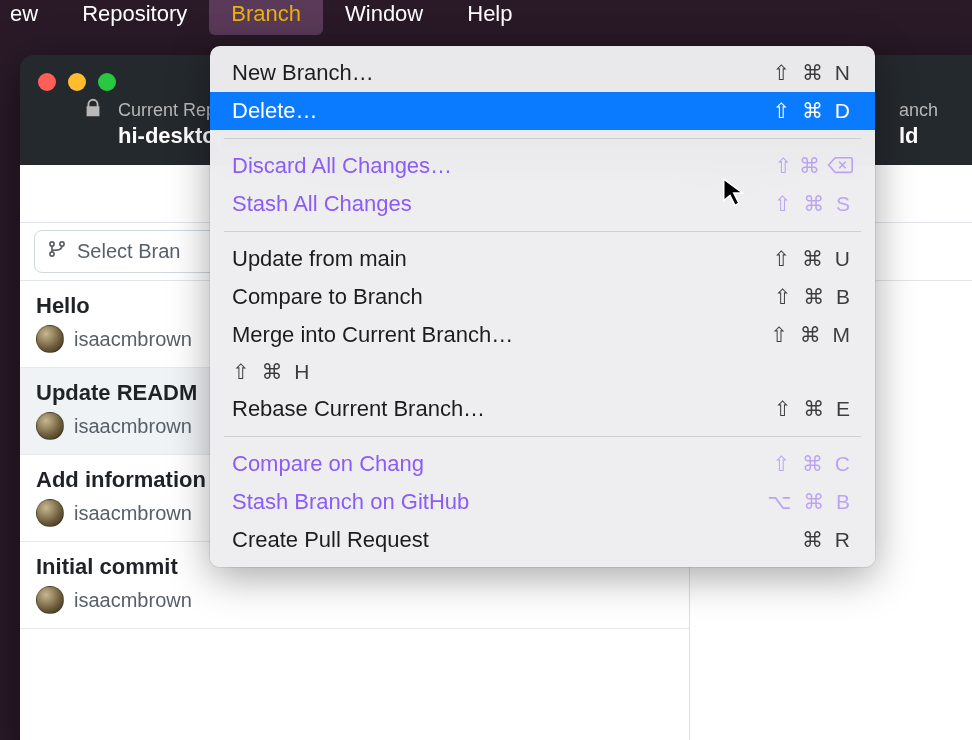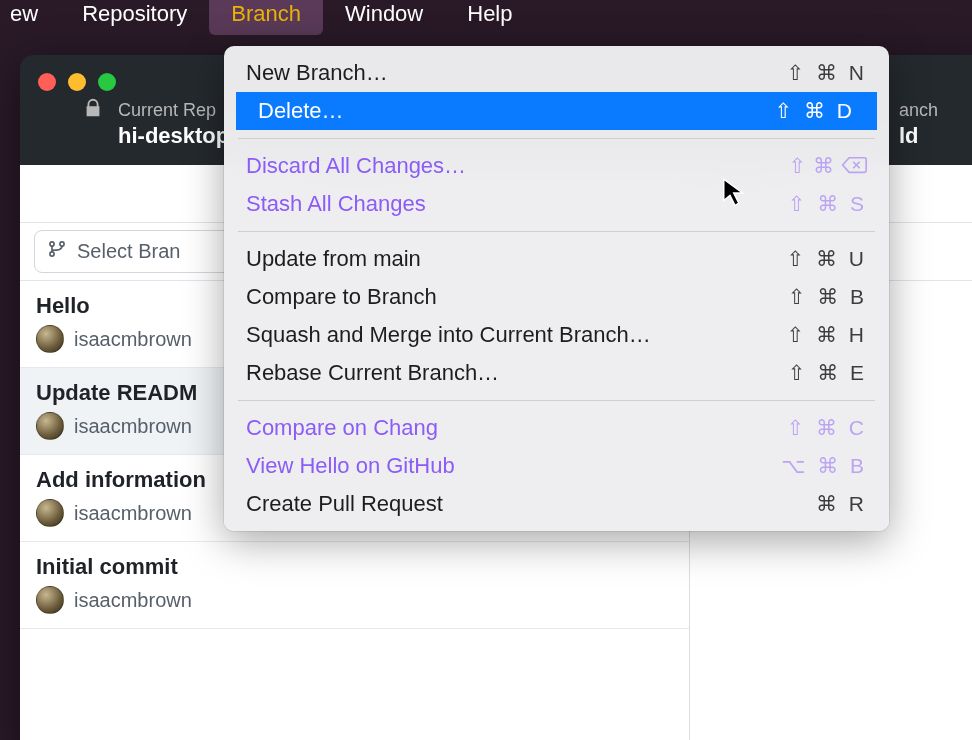--- a/index.html
+++ b/index.html
@@ -42,23 +42,23 @@
   .commit-item.selected { background:#f0f3f6; }
   .commit-title { font-size:22px; font-weight:700; color:#1f2328; margin-bottom:6px; }
   .commit-meta { display:flex; align-items:center; gap:10px; font-size:20px; color:#57606a; }
   .avatar { width:28px; height:28px; border-radius:50%; background: radial-gradient(circle at 35% 30%, #c8b890 0%, #6b5a3a 60%, #2a2a1a 100%); border:1px solid rgba(0,0,0,0.2);}
 
   .file-header { height:58px; border-bottom:1px solid #e1e4e8; display:flex; align-items:center; padding:0 18px; font-size:22px; font-weight:600; color:#1f2328;}
   .file-sub { height:58px; border-bottom:1px solid #e1e4e8; display:flex; align-items:center; padding:0 18px; font-size:20px; gap:12px; color:#57606a;}
   .commit-node svg { width:18px; height:18px; }
 
   
-  .dropdown { position: absolute; top: 46px; left: 224px; width: 665px; background: rgba(238,238,240,0.98); backdrop-filter: blur(20px); border-radius: 10px; box-shadow: 0 10px 40px rgba(0,0,0,0.35), 0 0 0 1px rgba(0,0,0,0.08); padding: 8px 0; z-index: 100; }
+  .dropdown { position: absolute; top: 46px; left: 210px; width: 665px; background: rgba(238,238,240,0.98); backdrop-filter: blur(20px); border-radius: 10px; box-shadow: 0 10px 40px rgba(0,0,0,0.35), 0 0 0 1px rgba(0,0,0,0.08); padding: 8px 0; z-index: 100; }
   .dd-item { display:flex; align-items:center; justify-content:space-between; padding: 6px 22px; font-size: 22px; color:#1d1d1f; }
-  .dd-item.highlight { background:#0a7aff; color:#fff; margin:0 12px; }
+  .dd-item.highlight { background:#0a7aff; color:#fff; margin:0 0px; }
   .dd-item.disabled { color:#8b5cf6; }
   .dd-sep { height:1px; background:#cfcfcf; margin: 8px 14px; }
   .dd-short { display:flex; gap:4px; font-size:21px; letter-spacing:3px; opacity:0.85;}
   .dd-item.disabled .dd-short { opacity:0.5; }
   .dd-item.highlight .dd-short { color:#fff; opacity:1;}
   .backspace-icon { display:inline-flex; }
   .backspace-icon svg { width:26px; height:22px; }
 
   
   .cursor { position:absolute; top:178px; left:722px; z-index:200; }
@@ -203,34 +203,37 @@
     <div class="dd-sep"></div>
     <div class="dd-item">
       <span>Update from main</span>
       <span class="dd-short">⇧ ⌘ U</span>
     </div>
     <div class="dd-item">
       <span>Compare to Branch</span>
       <span class="dd-short">⇧ ⌘ B</span>
     </div>
     <div class="dd-item">
-      <span>Squash and Merge into Current Branch…</span>
+      <span>Merge into Current Branch…</span>
+      <span class="dd-short">⇧ ⌘ M</span>
+    </div>
+    <div class="dd-item">
       <span class="dd-short">⇧ ⌘ H</span>
     </div>
     <div class="dd-item">
       <span>Rebase Current Branch…</span>
       <span class="dd-short">⇧ ⌘ E</span>
     </div>
     <div class="dd-sep"></div>
     <div class="dd-item disabled">
       <span>Compare on Chang</span>
       <span class="dd-short">⇧ ⌘ C</span>
     </div>
     <div class="dd-item disabled">
-      <span>View Hello on GitHub</span>
+      <span>Stash Branch on GitHub</span>
       <span class="dd-short">⌥ ⌘ B</span>
     </div>
     <div class="dd-item">
       <span>Create Pull Request</span>
       <span class="dd-short">⌘ R</span>
     </div>
   </div>
 
 <div class="cursor">
   <svg viewBox="0 0 20 24">

